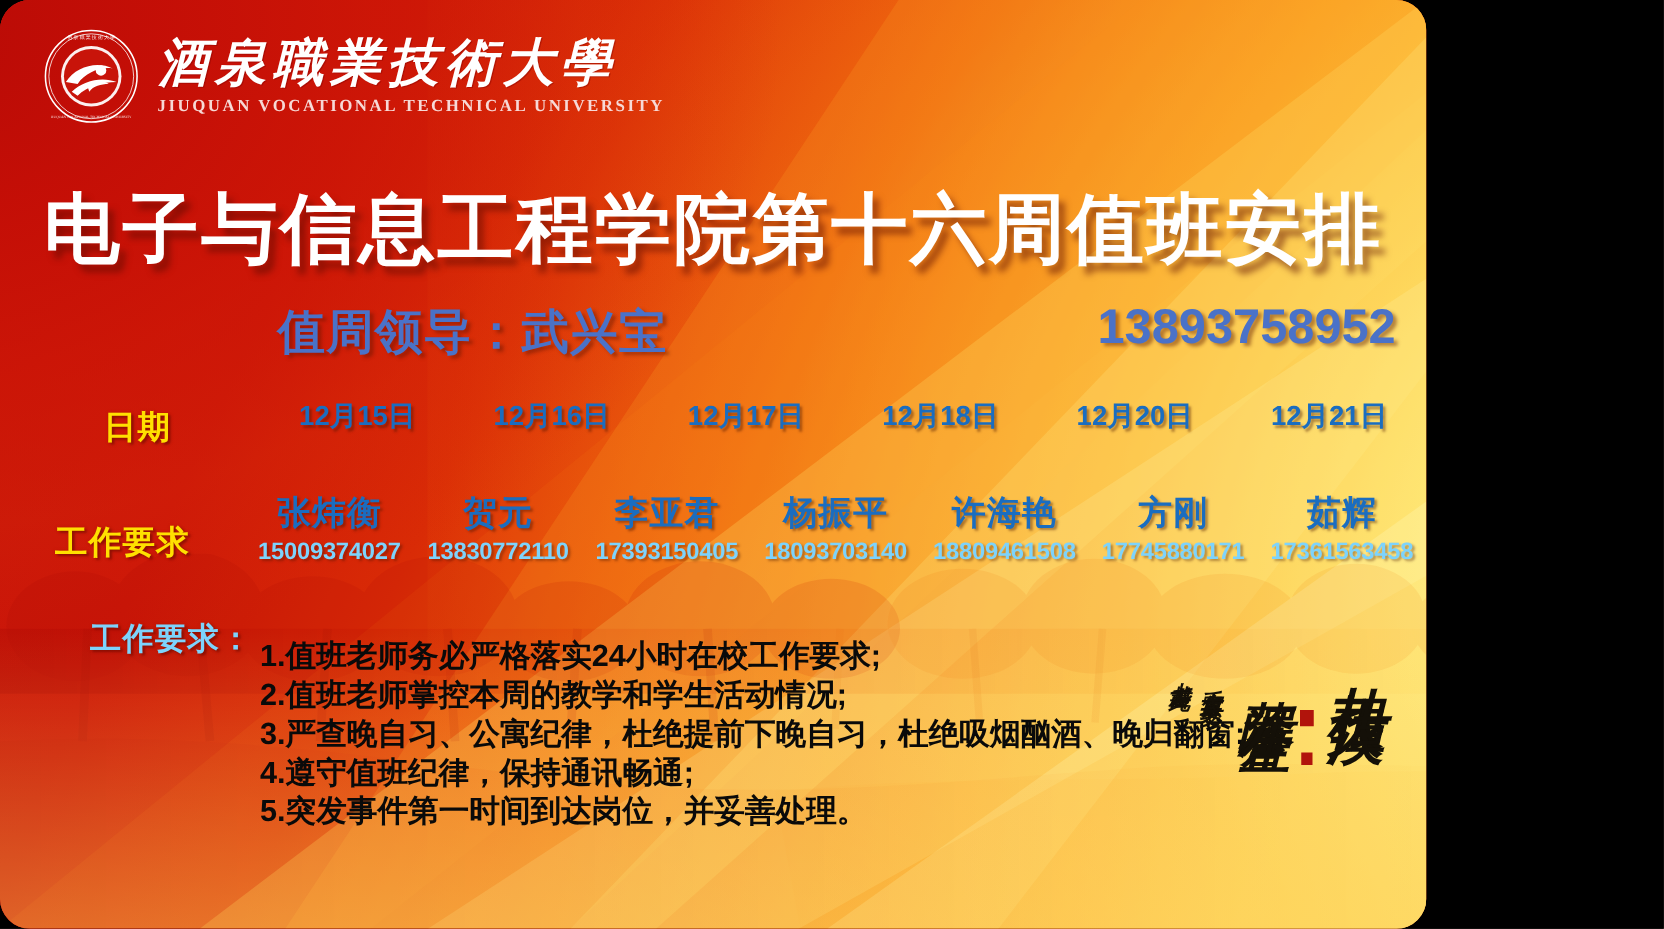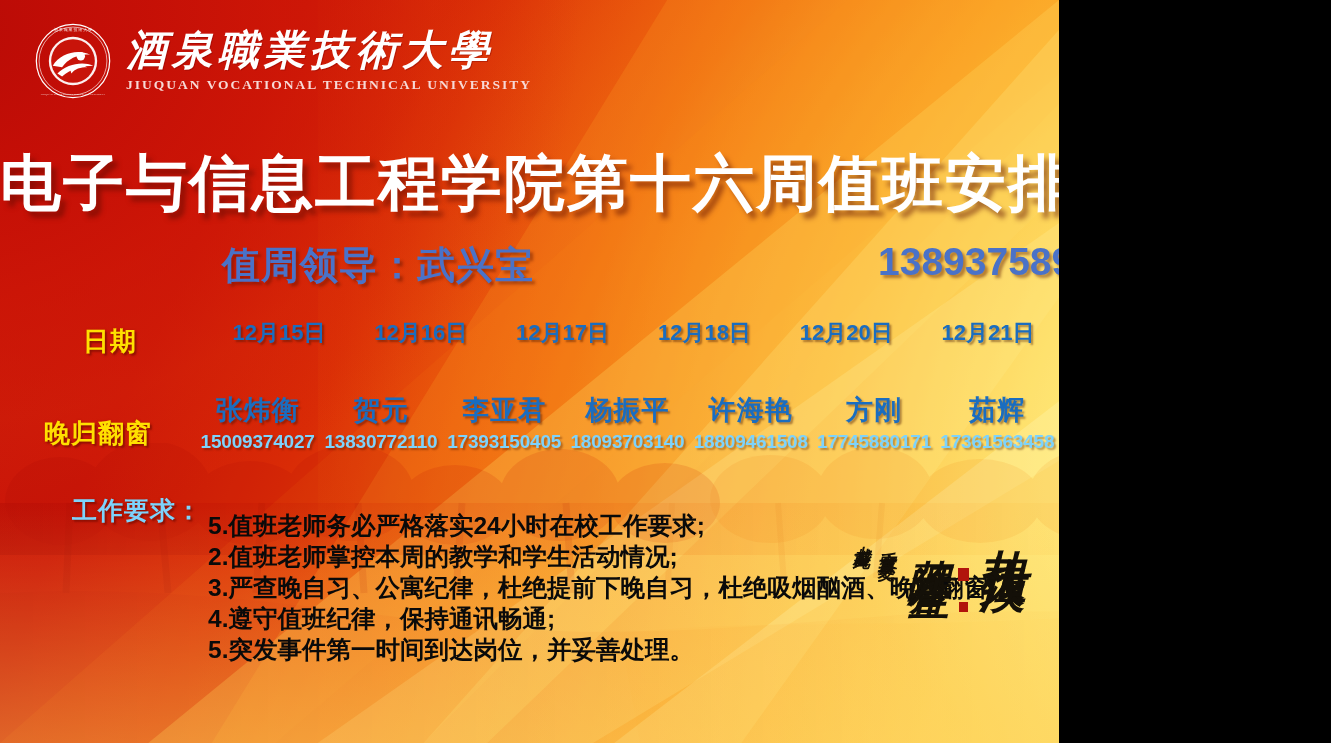--- a/index.html
+++ b/index.html
@@ -3,26 +3,27 @@
 <meta charset="utf-8">
 <title>值班安排</title>
 <style>
   html, body {
     margin: 0;
     padding: 0;
     background: #000;
   }
   #poster {
     position: relative;
-    width: 1059px;
+    width: 1141px;
     height: 743px;
     overflow: hidden;
     font-family: "Liberation Sans", "DejaVu Sans", sans-serif;
     background: #c8140a;
     user-select: none;
+    border-radius: 24px;
   }
 
   
   .bg-base {
     position: absolute; inset: 0;
     background: linear-gradient(115deg,
         #c4120a 0%,
         #cc1608 22%,
         #d92b06 36%,
         #e8510a 50%,
@@ -428,21 +429,21 @@
         <div class="cell">
             <div class="date-text">12月20日</div>
           </div>
         <div class="cell">
             <div class="date-text">12月21日</div>
           </div>
       </div>
     </div>
 
     <div class="row row-teachers">
-      <div class="row-head">晚归翻窗</div>
+      <div class="row-head">工作要求</div>
       <div class="cells">
         <div class="cell">
           <div class="t-name">张炜衡</div>
           <div class="t-phone">15009374027</div>
         </div>
         <div class="cell">
           <div class="t-name">贺元</div>
           <div class="t-phone">13830772110</div>
         </div>
         <div class="cell">
@@ -465,21 +466,21 @@
           <div class="t-name">茹辉</div>
           <div class="t-phone">17361563458</div>
         </div>
       </div>
     </div>
   </div>
 
   <div class="req-block">
     <div class="req-label">工作要求：</div>
     <div class="req-list">
-      <div class="req-item">5.值班老师务必严格落实24小时在校工作要求;</div>
+      <div class="req-item">1.值班老师务必严格落实24小时在校工作要求;</div>
       <div class="req-item">2.值班老师掌控本周的教学和学生活动情况;</div>
       <div class="req-item">3.严查晚自习、公寓纪律，杜绝提前下晚自习，杜绝吸烟酗酒、晚归翻窗;</div>
       <div class="req-item">4.遵守值班纪律，保持通讯畅通;</div>
       <div class="req-item">5.突发事件第一时间到达岗位，并妥善处理。</div>
     </div>
   </div>
 
   <div class="calligraphy">
     <div class="cal-col cal-sig">七越書此</div>
     <div class="cal-col cal-sig-2">壬寅年孟夏之交</div>

